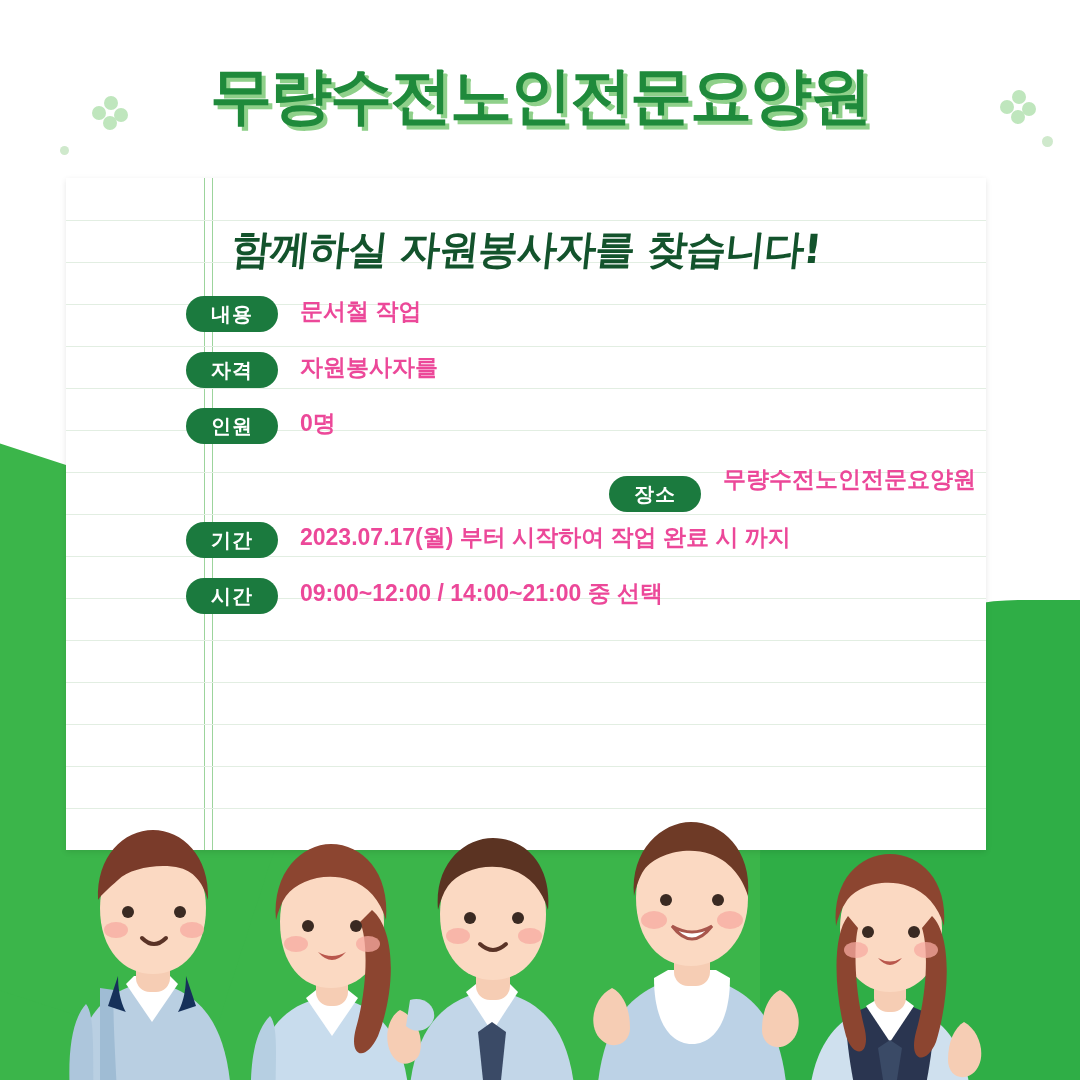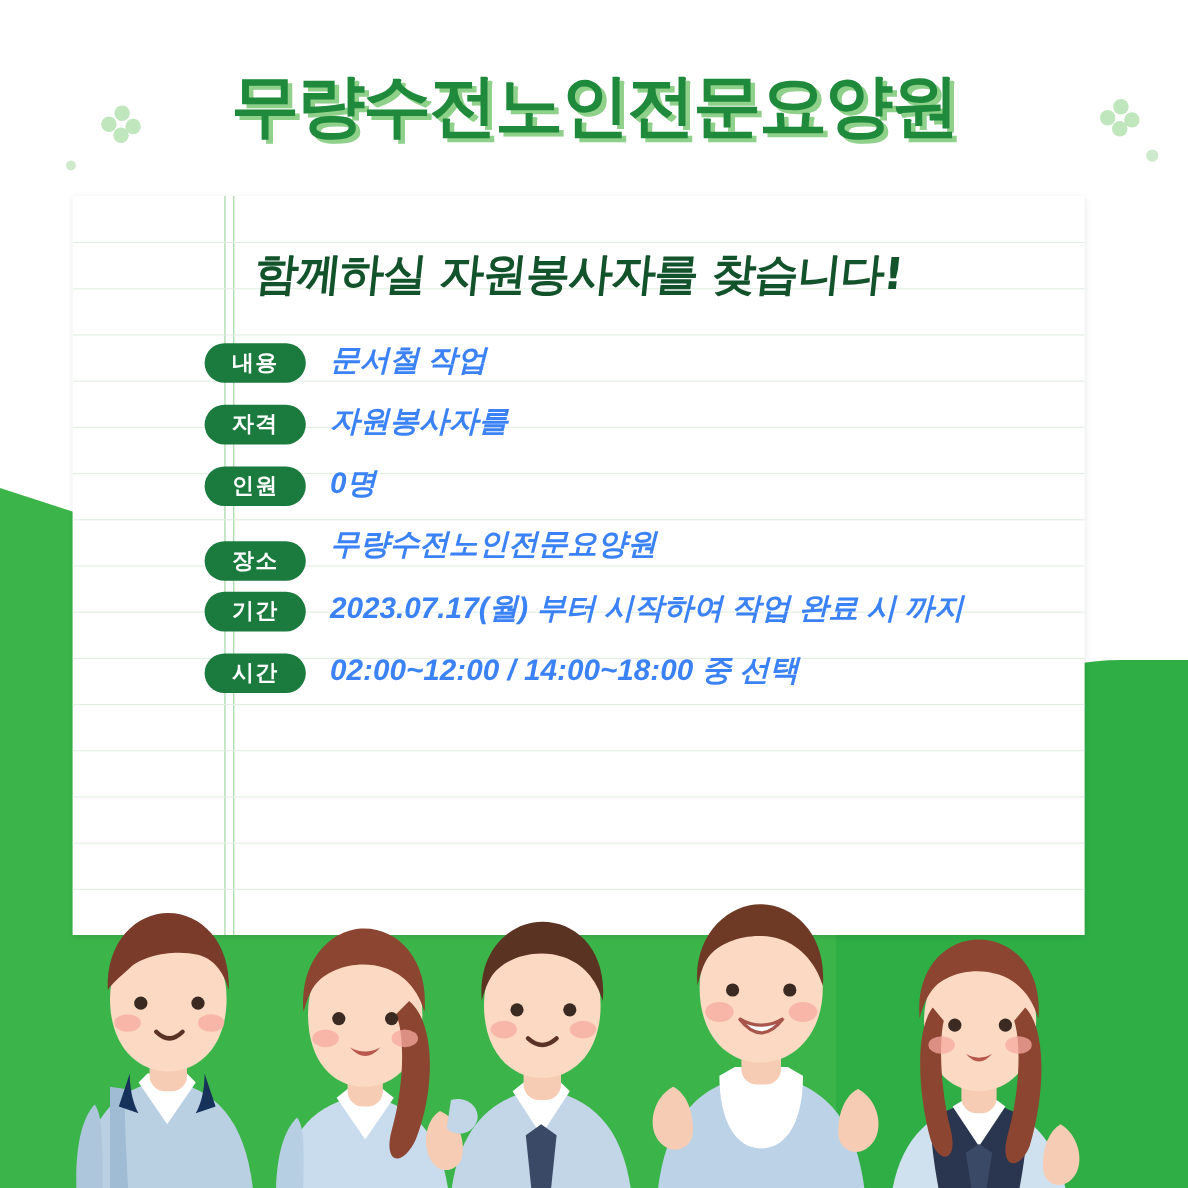--- a/index.html
+++ b/index.html
@@ -124,51 +124,50 @@
     font-size: 40px;
     font-weight: bold;
     color: #13532c;
     letter-spacing: -1px;
     transform: skewX(-6deg);
     z-index: 3;
   }
 
   .rows {
     position: absolute;
-    top: 132px; left: 120px;
+    top: 116px; left: 120px;
     width: 790px;
     z-index: 3;
   }
   .row {
     display: flex;
     align-items: flex-start;
     margin-bottom: 18px;
   }
-  .row:nth-child(4) { margin-bottom: 8px; }
+  .row:nth-child(4) { margin-bottom: 8px; justify-content: flex-end; }
   .pill {
     flex: 0 0 auto;
     width: 92px;
     height: 36px;
     line-height: 36px;
     border-radius: 20px;
     background: #1b7a3e;
     color: #ffffff;
     font-size: 20px;
     font-weight: bold;
     text-align: center;
     letter-spacing: 1px;
     margin-top: 2px;
   }
   .row-body {
     margin-left: 22px;
-    font-size: 27px;
+    font-size: 23px;
     line-height: 34px;
-    color: #3b82f6;
+    color: #ec4899;
     font-weight: bold;
-    font-style: italic;
   }
   .row-body .line2 { display: block; }
 
   .row.tall .pill { margin-top: 14px; }
 
   
   .people {
     position: absolute;
     left: 0; bottom: 0;
     width: 1080px; height: 360px;
@@ -259,21 +258,21 @@
       <div class="row">
         <div class="pill">기간</div>
         <div class="row-body">
           <span class="line2">2023.07.17(월) 부터 시작하여 작업 완료 시 까지</span>
         </div>
       </div>
 
       <div class="row">
         <div class="pill">시간</div>
         <div class="row-body">
-          <span class="line2">02:00~12:00 / 14:00~18:00 중 선택</span>
+          <span class="line2">09:00~12:00 / 14:00~21:00 중 선택</span>
         </div>
       </div>
 
 
     </div>
   </div>
 
   <svg class="people" viewBox="0 0 1080 360">
 
     <g>

